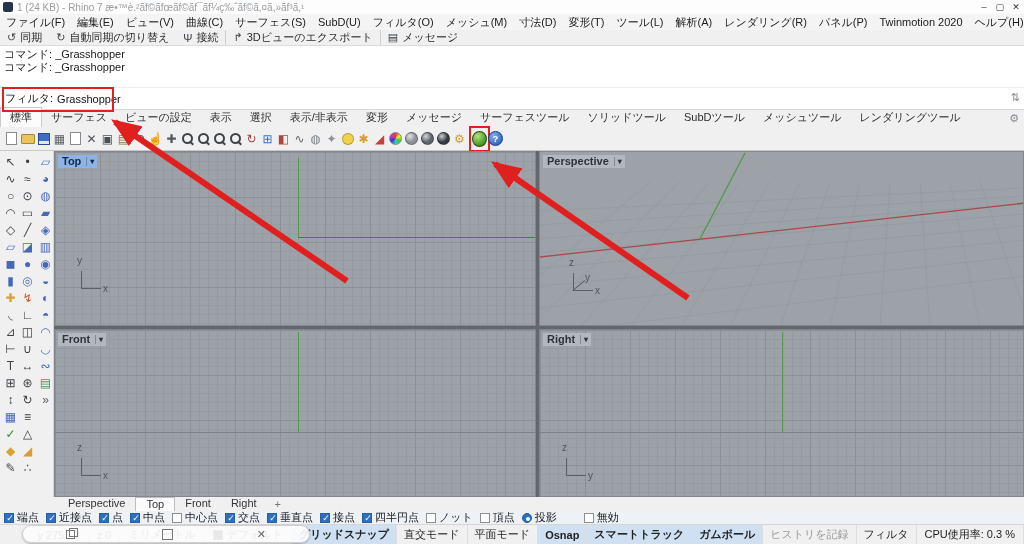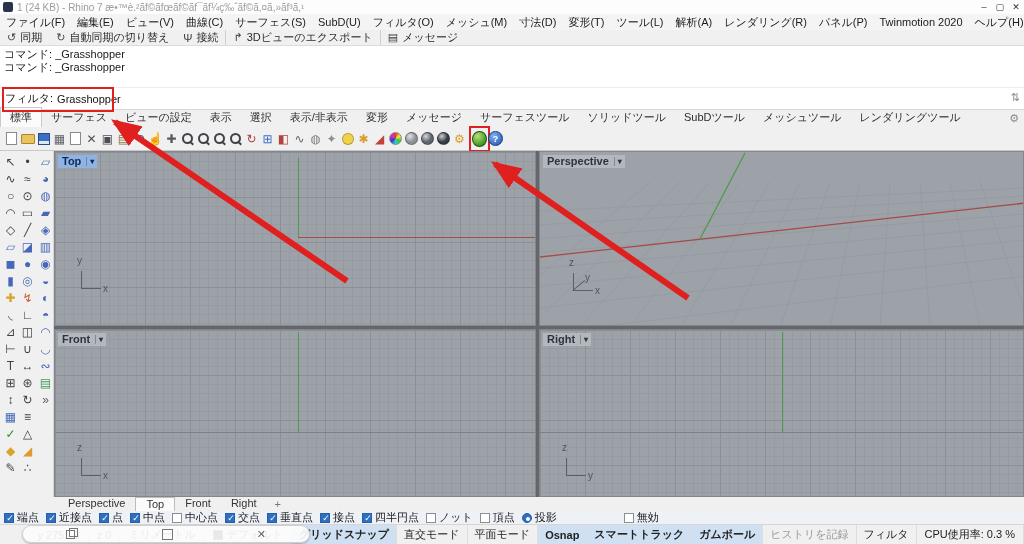--- a/index.html
+++ b/index.html
@@ -115,21 +115,21 @@
   .vptabs { position:absolute; left:0; top:497px; width:1024px; height:14px; background:#f0f0f0;
     display:flex; align-items:center; padding-left:58px; font-size:11px; color:#333; }
   .vptab { padding:0 10px; height:14px; line-height:13px; }
   .vptab.active { background:#fbfbfb; border:1px solid #bdbdbd; border-bottom:none; }
   .vptab-add { margin-left:8px; color:#777; font-size:11px; }
 
   
   .osnapbar { position:absolute; left:0; top:511px; width:1024px; height:13px; background:#eef1f6;
     display:flex; align-items:center; font-size:11px; color:#15171a; padding-left:4px; }
   .os-item { display:flex; align-items:center; margin-right:7px; white-space:nowrap; }
-  .os-item.gap { margin-left:60px; }
+  .os-item.gap { margin-left:20px; }
   .os-box { width:10px; height:10px; border:1px solid #8b8f94; background:#fff; margin-right:3px;
     flex:none; position:relative; }
   .os-item.checked .os-box { background:#2e6fc0; border-color:#2760a8; }
   .os-item.checked .os-box::after { content:"✓"; position:absolute; left:0; top:-1px; width:10px;
     text-align:center; font-size:9px; line-height:11px; color:#fff; }
   .os-item.radio .os-box { border-radius:50%; background:#2e6fc0; border-color:#2760a8; }
   .os-item.radio .os-box::after { content:""; position:absolute; left:3px; top:3px; width:4px; height:4px;
     border-radius:50%; background:#fff; }
 
   

